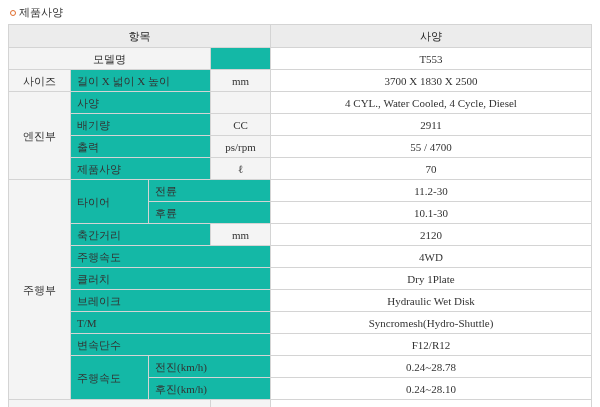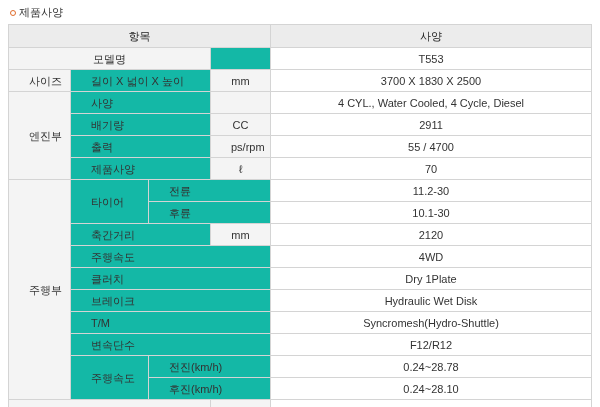--- a/index.html
+++ b/index.html
@@ -15,20 +15,21 @@
     font-size: 11px;
     color: #333333;
     overflow: hidden;
   }
   .page {
     width: 600px;
     height: 407px;
     box-sizing: border-box;
     padding: 6px 8px 0 8px;
     position: relative;
+    font-family: Liberation Serif, serif;
   }
   .section-title {
     font-size: 11px;
     color: #333333;
     margin: 0 0 5px 2px;
     display: flex;
     align-items: center;
     line-height: 13px;
   }
   .bullet {
@@ -42,21 +43,21 @@
   }
   table.spec {
     border-collapse: collapse;
     width: 584px;
     table-layout: fixed;
     border: 1px solid #c8c8c8;
   }
   table.spec td, table.spec th {
     border: 1px solid #d4d4d4;
     height: 21px;
-    padding: 0 20px;
+    padding: 0 6px;
     font-weight: normal;
     font-size: 11px;
     color: #333333;
     line-height: 14px;
     overflow: hidden;
     white-space: nowrap;
   }
   table.spec th {
     background: #ececec;
     text-align: center;

